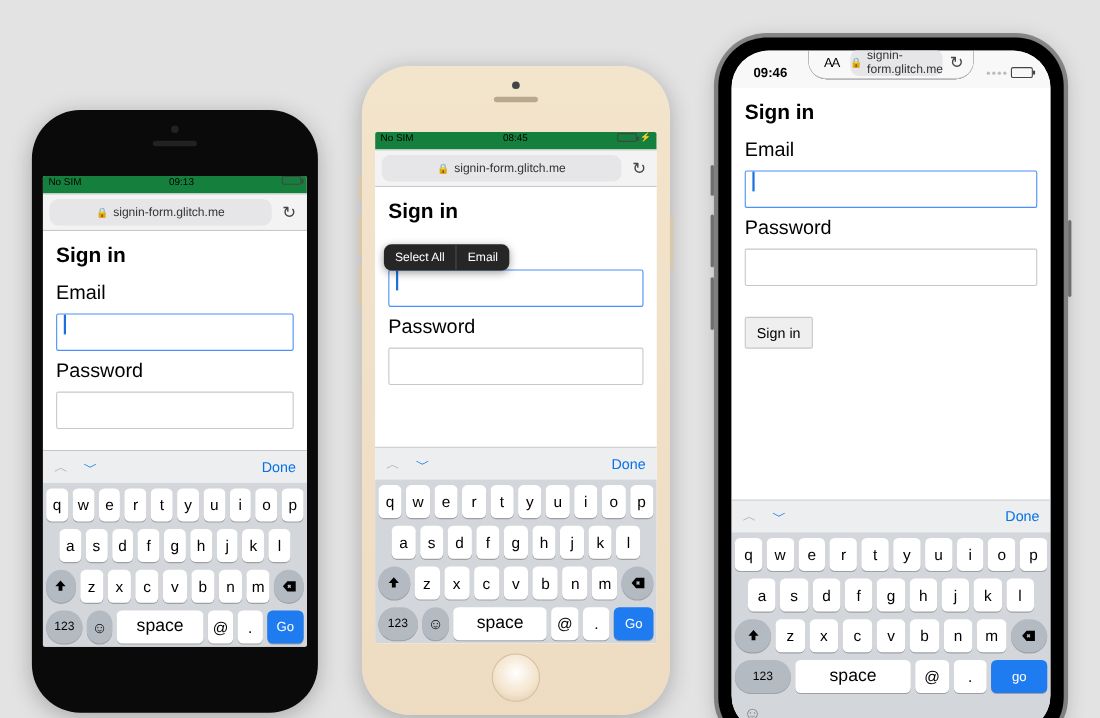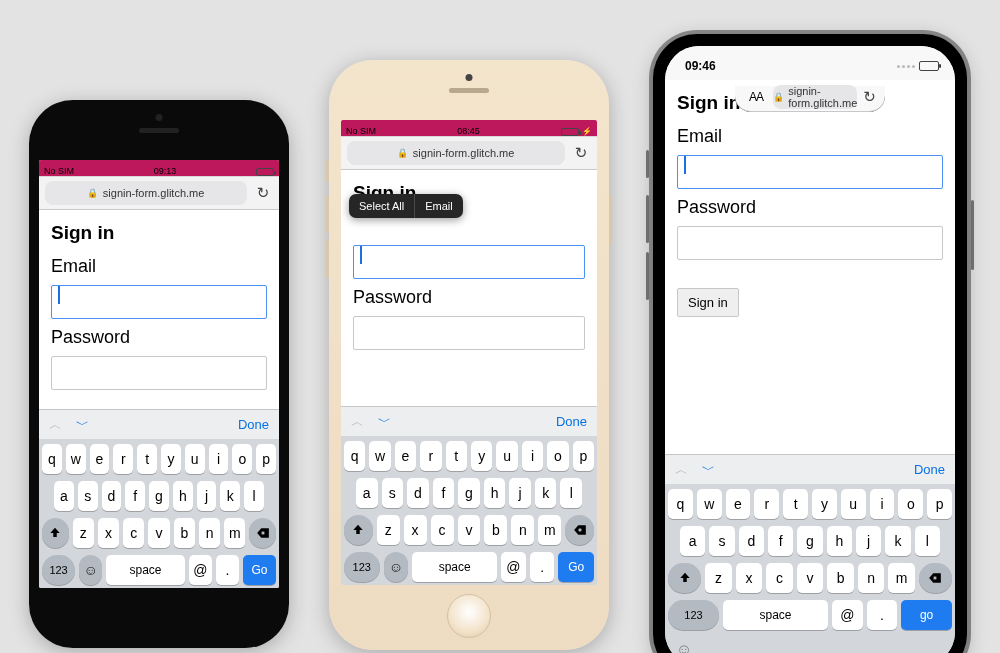--- a/index.html
+++ b/index.html
@@ -98,21 +98,20 @@
     position: relative;
   }
   .notch {
     position: absolute;
     top: 0; left: 50%; transform: translateX(-50%);
     width: 150px; height: 26px;
     background: #000;
     border-bottom-left-radius: 16px;
     border-bottom-right-radius: 16px;
     z-index: 50;
-    margin-top: 40px;
   }
   
   .phone3-outer .side-btn{position:absolute;background:#777;border-radius:2px;}
   .phone3-outer .sb-l1{left:-3px;top:120px;width:3px;height:28px;}
   .phone3-outer .sb-l2{left:-3px;top:165px;width:3px;height:48px;}
   .phone3-outer .sb-l3{left:-3px;top:222px;width:3px;height:48px;}
   .phone3-outer .sb-r1{right:-3px;top:170px;width:3px;height:70px;}
 
   
   .screen {
@@ -122,25 +121,25 @@
     display: flex;
     flex-direction: column;
     overflow: hidden;
     position: relative;
   }
 
   
   .statusbar {
     height: 16px;
     display:flex;
-    align-items:flex-end;
+    align-items:flex-start;
     justify-content:space-between;
     padding: 0 5px;
     font-size: 9px;
-    background: #be185d;
+    background: #15803d;
     color:#000;
   }
   .statusbar .right { display:flex; align-items:center; gap:3px;}
   .battery {
     width: 18px; height: 8px; border:1px solid #444; border-radius:2px;
     position:relative; display:inline-block;
   }
   .battery::after{content:"";position:absolute;right:-3px;top:2px;width:2px;height:4px;background:#444;border-radius:1px;}
   .battery .fill{height:100%;background:#34c759;border-radius:1px;}
 
@@ -196,21 +195,21 @@
   }
   .signin-btn{
     align-self:flex-start;
     padding:6px 10px;font-size:13px;
     border:1px solid #c7c7cb;background:#efefef;border-radius:2px;
   }
 
   
   .ctx-menu{
     position:absolute;
-    top:24px;left:8px;
+    top:52px;left:8px;
     background:#262626;border-radius:7px;
     display:flex;overflow:hidden;
     box-shadow:0 2px 8px rgba(0,0,0,.4);
     z-index:10;
   }
   .ctx-menu::after{
     content:"";position:absolute;bottom:-5px;left:24px;
     border-left:5px solid transparent;border-right:5px solid transparent;
     border-top:5px solid #262626;
   }
@@ -238,21 +237,21 @@
     height:30px;flex:1;
     display:flex;align-items:center;justify-content:center;
     font-size:14px;color:#000;
     box-shadow:0 1px 0 rgba(0,0,0,.25);
   }
   .key.fn{background:#b4bac2;border-radius:15px;}
   .kb-row.r2{padding:0 12px;}
   .kb-row.r3 .shift,.kb-row.r3 .bksp{flex:1.25;background:#b4bac2;}
   .kb-row.r4 .k123{flex:1.3;background:#b4bac2;font-size:11px;}
   .kb-row.r4 .emoji{flex:0.9;background:#b4bac2;}
-  .kb-row.r4 .space{flex:3.1;font-size:12px;}
+  .kb-row.r4 .space{flex:3.1;font-size:16px;}
   .kb-row.r4 .at,.kb-row.r4 .dot{flex:0.9;}
   .kb-row.r4 .go{flex:1.3;background:#1f7bf0;color:#fff;font-size:12px;}
   .kb-emoji-row{height:26px;display:flex;align-items:center;padding:2px 8px;}
   .kb-emoji-row .face{color:#7b7e83;font-size:16px;}
 
   
   .shift svg, .bksp svg {width:14px;height:14px;}
 </style>
 </head>
 <body>

